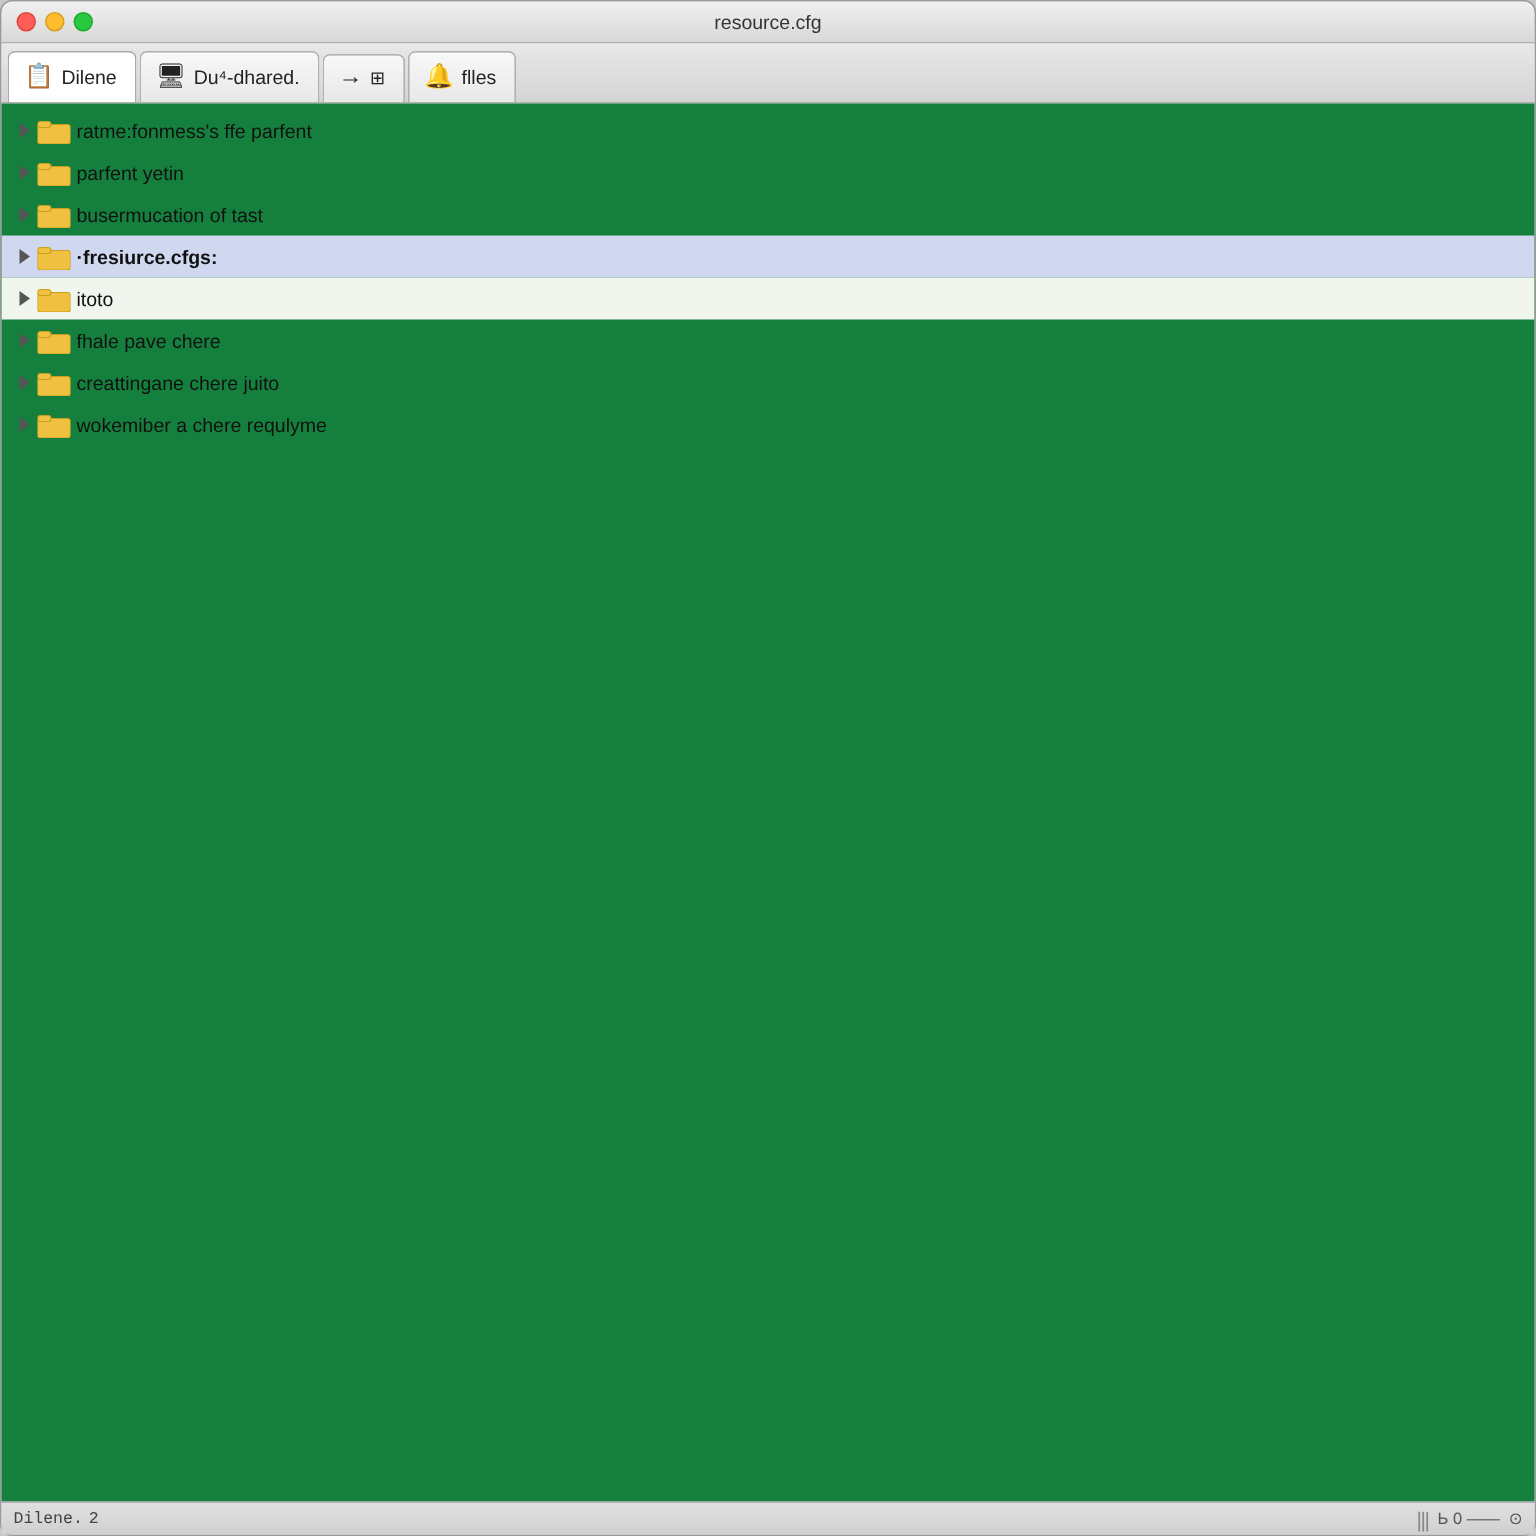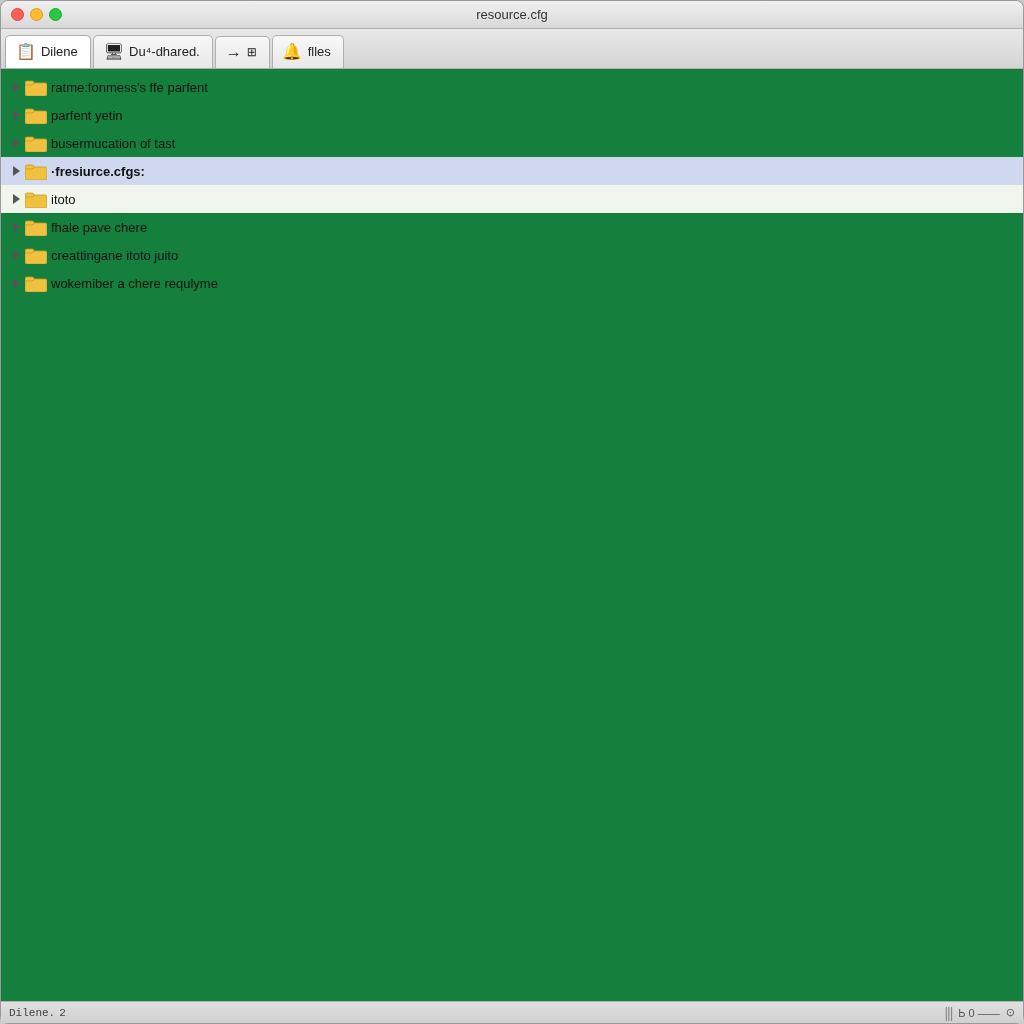--- a/index.html
+++ b/index.html
@@ -299,21 +299,21 @@
         <span class="file-name">fhale pave chere</span>
       </div>
       <div class="file-item">
         <div class="expander">
           <div class="expander-arrow"></div>
         </div>
         <div class="folder-icon"><svg viewBox="0 0 22 18" xmlns="http://www.w3.org/2000/svg">
       <rect x="0" y="5" width="22" height="13" rx="2" ry="2" fill="#f0c040" stroke="#c8a020" stroke-width="0.8"></rect>
       <rect x="0" y="3" width="9" height="4" rx="2" ry="2" fill="#f0c040" stroke="#c8a020" stroke-width="0.8"></rect>
     </svg></div>
-        <span class="file-name">creattingane itoto juito</span>
+        <span class="file-name">creattingane chere juito</span>
       </div>
       <div class="file-item">
         <div class="expander">
           <div class="expander-arrow"></div>
         </div>
         <div class="folder-icon"><svg viewBox="0 0 22 18" xmlns="http://www.w3.org/2000/svg">
       <rect x="0" y="5" width="22" height="13" rx="2" ry="2" fill="#f0c040" stroke="#c8a020" stroke-width="0.8"></rect>
       <rect x="0" y="3" width="9" height="4" rx="2" ry="2" fill="#f0c040" stroke="#c8a020" stroke-width="0.8"></rect>
     </svg></div>
         <span class="file-name">wokemiber a chere requlyme</span>

